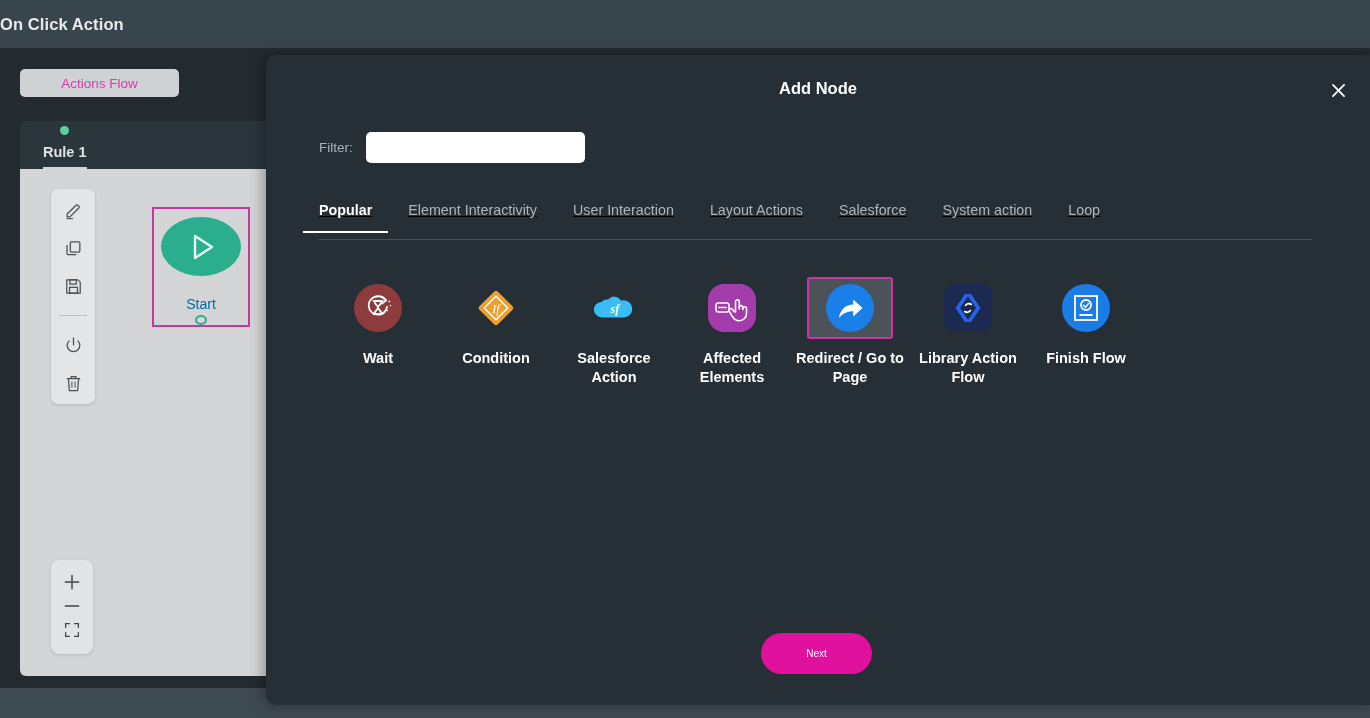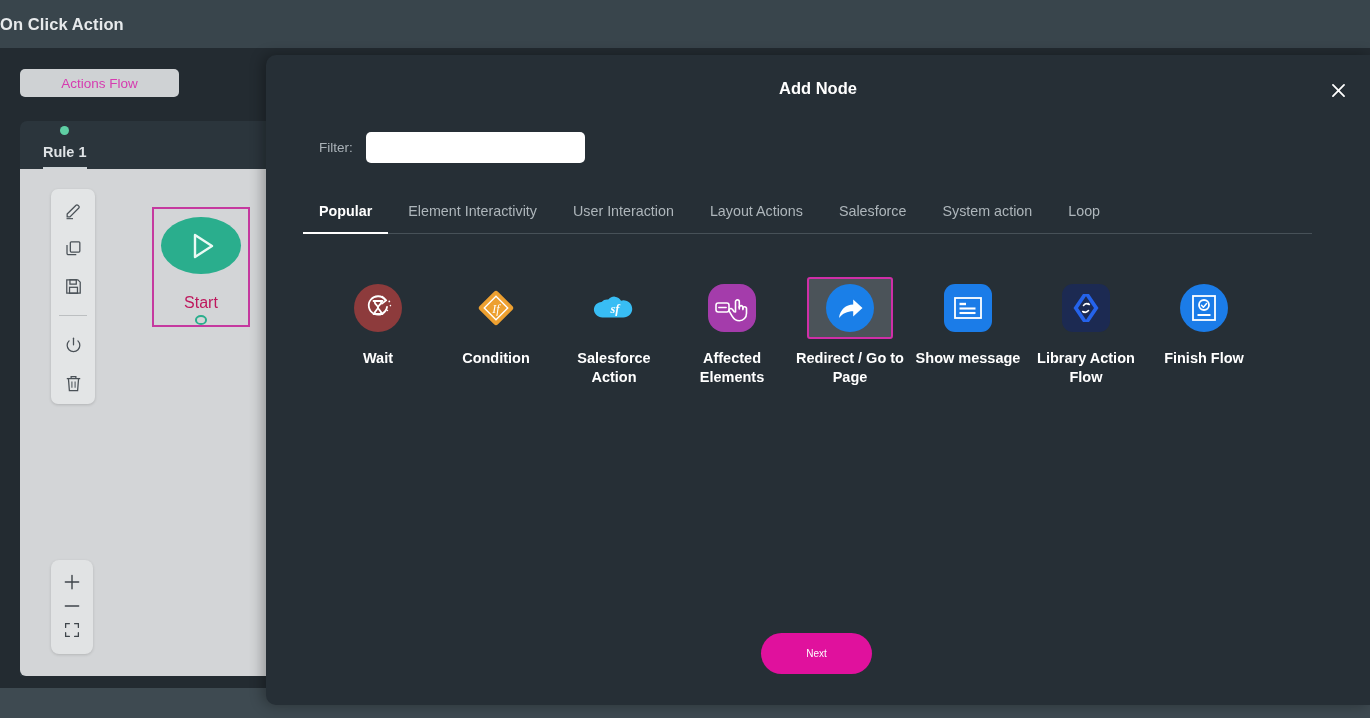--- a/index.html
+++ b/index.html
@@ -144,22 +144,22 @@
   .start-circle {
     width: 80px; height: 80px;
     border-radius: 50%;
     background: #2aae8d;
     display: flex;
     align-items: center;
     justify-content: center;
   }
   .start-label {
     margin-top: 20px;
-    color: #be185d;
-    font-size: 16px;
+    color: #0369a1;
+    font-size: 14px;
   }
   .start-port {
     margin-top: 3px;
     width: 12px; height: 12px;
     border-radius: 50%;
     border: 2px solid #2aae8d;
     background: transparent;
   }
 
   
@@ -245,26 +245,27 @@
     padding: 0 9px;
     font-family: "Liberation Sans", sans-serif;
     font-size: 13.5px;
     color: #222;
     outline: none;
   }
 
   
   .tabs {
     position: absolute;
-    left: 53px; top: 134px;
+    left: 53px; top: 140px;
     width: 993px;
     height: 45px;
     display: flex;
-    align-items: flex-end;
+    align-items: center;
     border-bottom: 1px solid #475158;
+    text-decoration: underline;
   }
   .tab {
     position: relative;
     padding: 0 0 14px 0;
     margin-right: 0;
     color: #aeb6bb;
     font-size: 14.3px;
     cursor: pointer;
     background: none; border: none;
     font-family: "Liberation Sans", sans-serif;
@@ -528,33 +529,20 @@
         <div class="node-icon-wrap">
           <div class="ic ic-redirect">
             <svg width="34" height="34" viewBox="0 0 34 34">
               <path d="M6 27c1.2-8.6 7-13.2 14.2-13.4V8.4L29.5 17l-9.3 8.6v-5.4C14.2 20.2 9.6 22.3 6 27z" fill="#ffffff"></path>
             </svg>
           </div>
         </div>
         <div class="node-label">Redirect / Go to Page</div>
       </div>
 
-      <div class="node-item">
-        <div class="node-icon-wrap">
-          <div class="ic ic-show">
-            <svg width="34" height="30" viewBox="0 0 34 30" fill="none" stroke="#ffffff" stroke-width="1.8">
-              <rect x="4" y="5" width="26" height="20"></rect>
-              <path d="M8.5 11h6.5" stroke-width="2.4"></path>
-              <path d="M8.5 15.5h16" stroke-width="2.1"></path>
-              <path d="M8.5 20h16" stroke-width="2.1"></path>
-            </svg>
-          </div>
-        </div>
-        <div class="node-label">Show message</div>
-      </div>
 
       <div class="node-item">
         <div class="node-icon-wrap">
           <div class="ic ic-lib">
             <svg width="36" height="34" viewBox="0 0 36 34">
               <path d="M15.5 3 6 17l9.5 14H11L1.5 17 11 3z" fill="#2563eb" transform="translate(4,0)"></path>
               <path d="M20.5 3 30 17l-9.5 14H25l9.5-14L25 3z" fill="#2563eb" transform="translate(-4,0)"></path>
               <path d="M15.5 14.5a4.5 4.5 0 0 1 5.8-1" fill="none" stroke="#ffffff" stroke-width="1.6" stroke-linecap="round"></path>
               <path d="M20.5 19.5a4.5 4.5 0 0 1-5.8 1" fill="none" stroke="#ffffff" stroke-width="1.6" stroke-linecap="round"></path>
               <path d="M20.3 11.6l1.4 2-2.4.2z" fill="#ffffff"></path>

